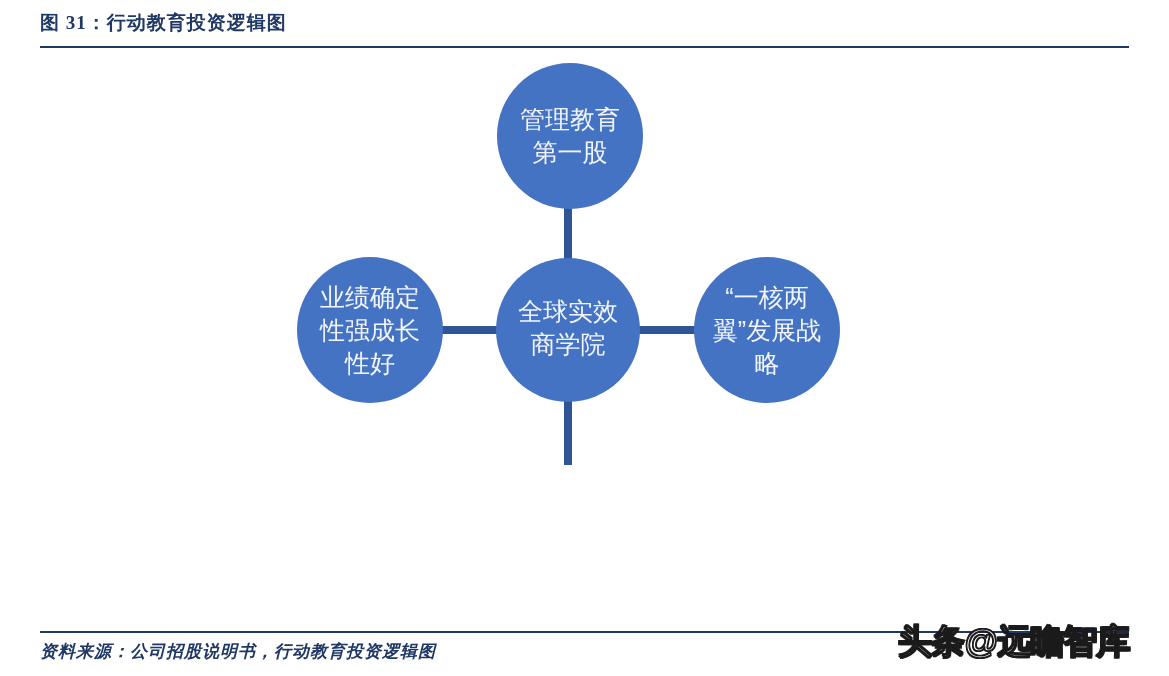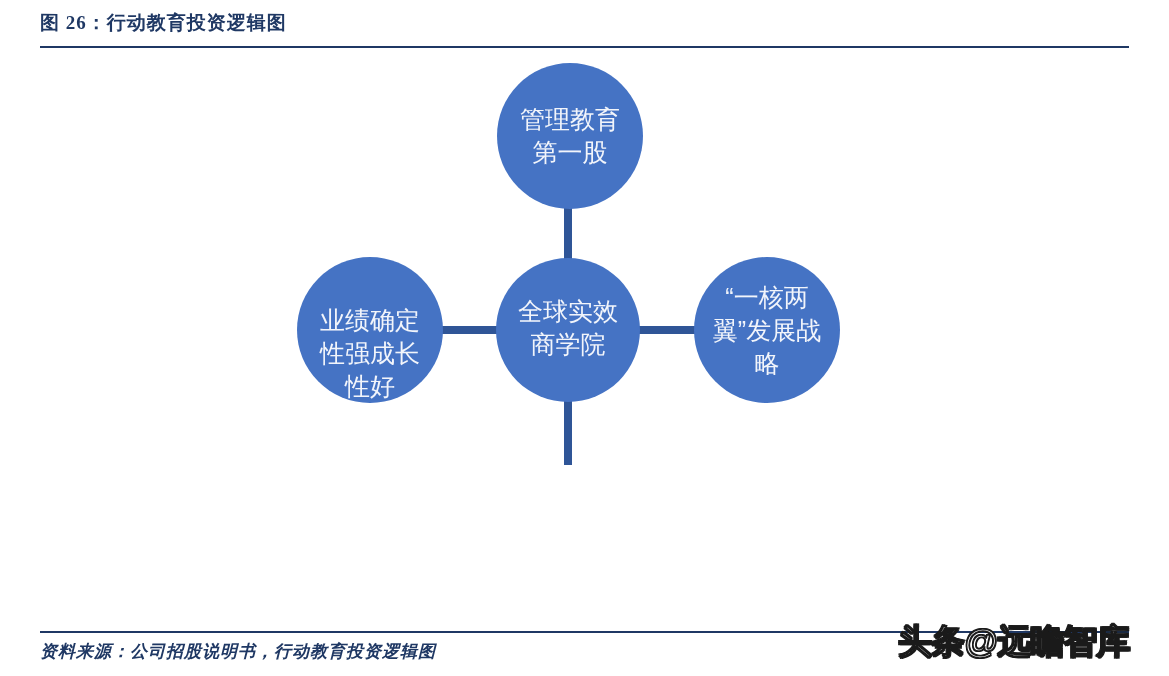--- a/index.html
+++ b/index.html
@@ -115,35 +115,35 @@
        1px  1px 0 #1a1a1a;
     letter-spacing: -1px;
   }
   #watermark .wm-at {
     font-weight: normal;
   }
 </style>
 </head>
 <body>
 
-<div id="figure-title">图 26：行动教育投资逻辑图</div>
+<div id="figure-title">图 31：行动教育投资逻辑图</div>
 <div id="title-rule"></div>
 
 <div id="diagram">
 
   <div class="connector vertical" style="left:564px; top:195px; height:145px;"></div>
   <div class="connector vertical" style="left:564px; top:320px; height:145px;"></div>
   <div class="connector horizontal" style="left:430px; top:326px; width:140px;"></div>
   <div class="connector horizontal" style="left:566px; top:326px; width:140px;"></div>
 
   <div class="node top" style="left:497px; top:63px; width:146px; height:146px;">
     <span class="node-label">管理教育第一股</span>
   </div>
 
-  <div class="node left" style="left:297px; top:257px; width:146px; height:146px;align-items:flex-end;">
+  <div class="node left" style="left:297px; top:257px; width:146px; height:146px;">
     <span class="node-label">业绩确定性强成长性好</span>
   </div>
 
   <div class="node center" style="left:496px; top:258px; width:144px; height:144px;">
     <span class="node-label">全球实效商学院</span>
   </div>
 
   <div class="node right" style="left:694px; top:257px; width:146px; height:146px;">
     <span class="node-label">“一核两翼”发展战略</span>
   </div>

